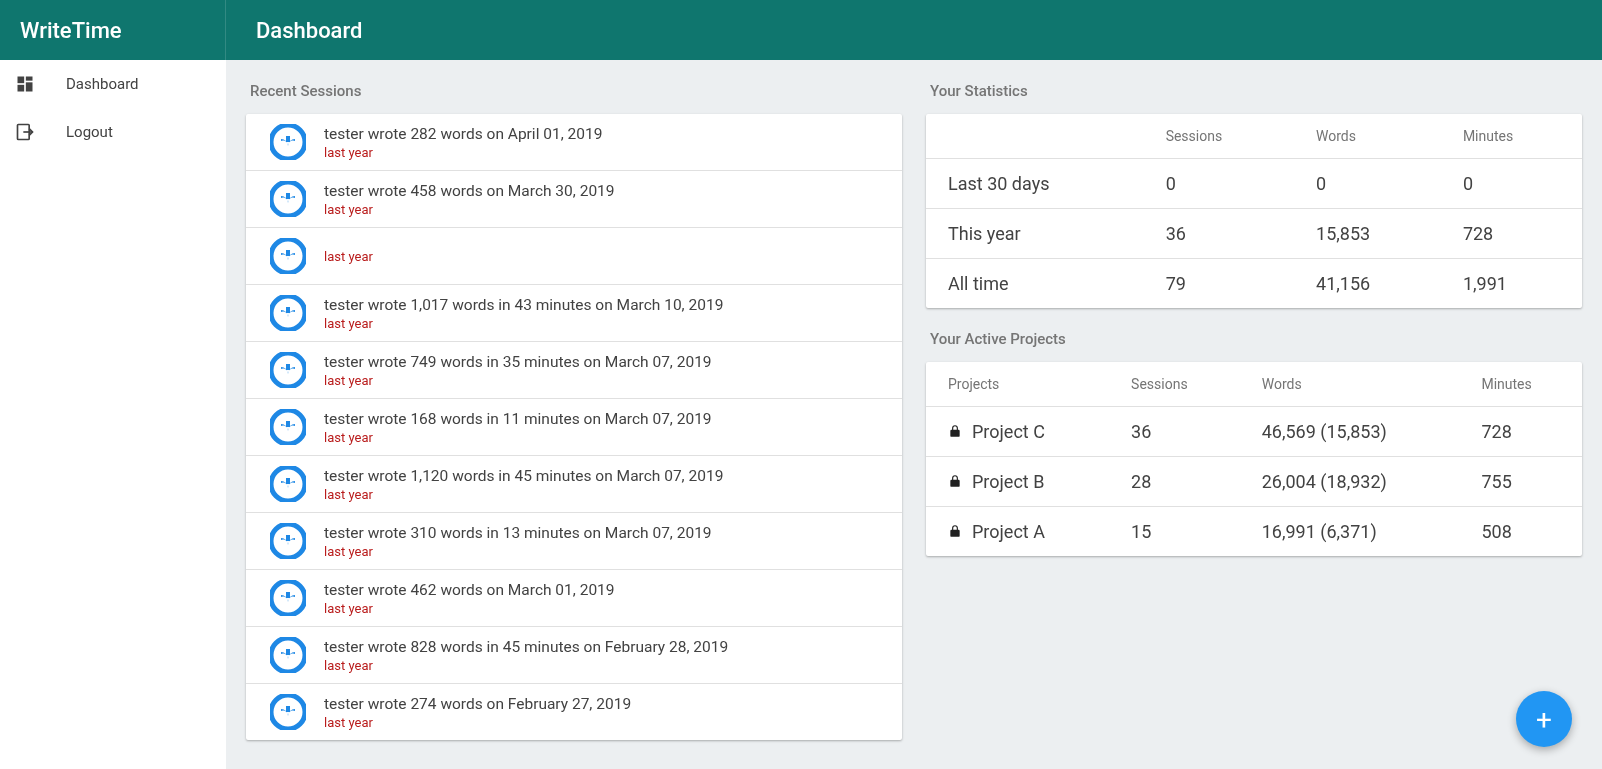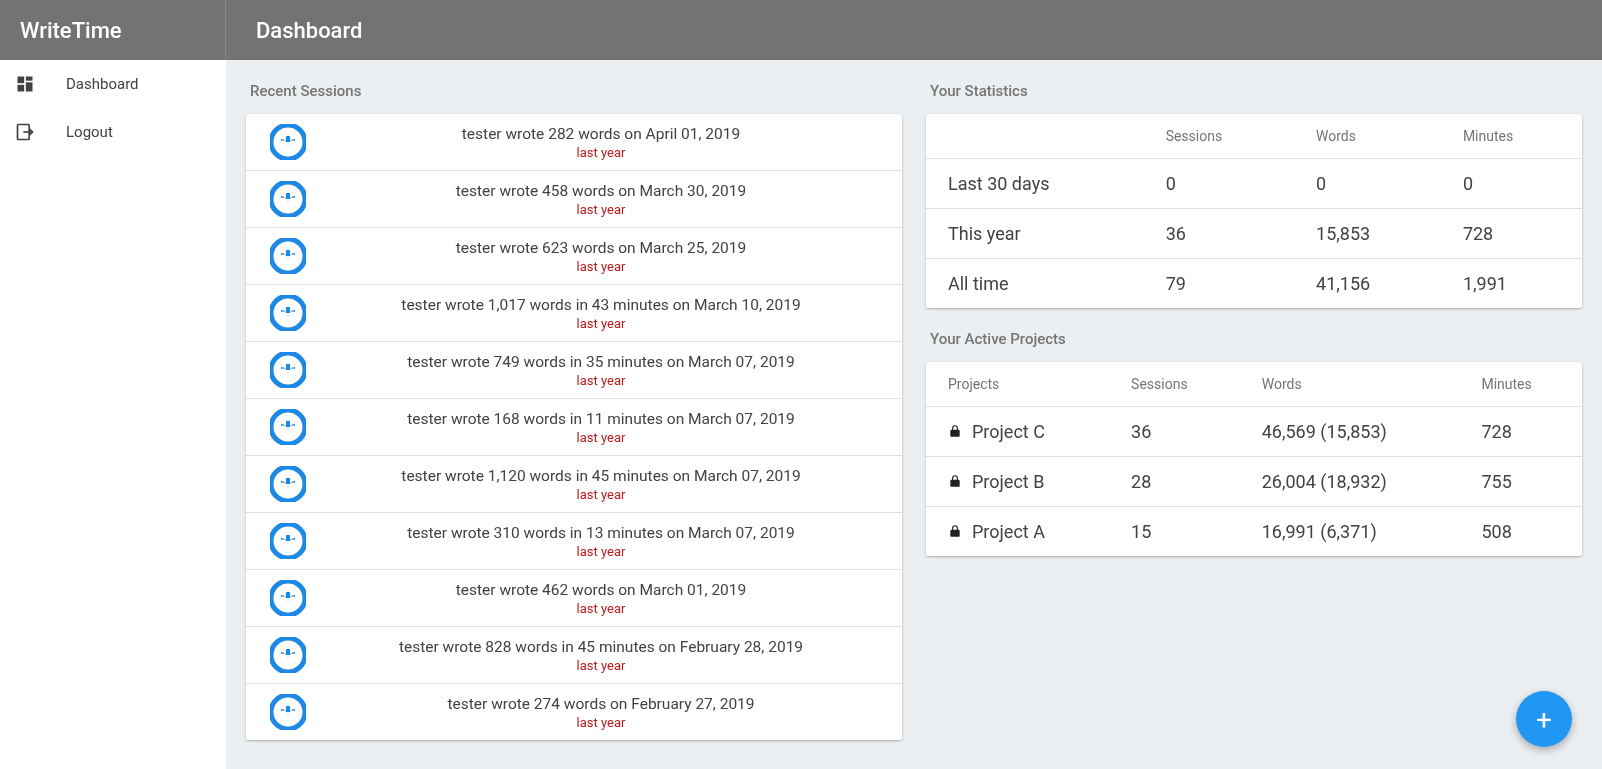--- a/index.html
+++ b/index.html
@@ -5,21 +5,21 @@
   * { box-sizing: border-box; margin: 0; padding: 0; }
   body {
     font-family: Roboto, "Helvetica Neue", Arial, sans-serif;
     background: #eceff1;
     color: #424242;
     font-size: 15px;
   }
   .header {
     display: flex;
     height: 60px;
-    background: #737373;
+    background: #0f766e;
     color: #fff;
   }
   .header-logo {
     width: 226px;
     padding: 0 20px;
     display: flex;
     align-items: center;
     font-size: 22px;
     font-weight: 500;
     border-right: 1px solid rgba(255,255,255,0.15);
@@ -75,21 +75,20 @@
   .card {
     background: #fff;
     box-shadow: 0 1px 3px rgba(0,0,0,0.12), 0 1px 2px rgba(0,0,0,0.18);
     border-radius: 2px;
   }
   .session-row {
     display: flex;
     align-items: center;
     padding: 10px 24px 10px 24px;
     border-bottom: 1px solid #e0e0e0;
-    text-align: center;
   }
   .session-row:last-child { border-bottom: none; }
   .avatar {
     width: 36px;
     height: 36px;
     margin-right: 18px;
     flex-shrink: 0;
     display: flex;
     align-items: center;
     justify-content: center;
@@ -200,21 +199,20 @@
           </div>
           <div class="session-row">
             <div class="avatar">
               <svg width="36" height="36" viewBox="0 0 36 36">
                 <circle cx="18" cy="18" r="17" fill="#fff" stroke="#1E88E5" stroke-width="5"></circle>
                 <rect x="16" y="12" width="4" height="6" fill="#1E88E5"></rect>
                 <path d="M18 22 A7 7 0 0 0 11 15 L11 17 A5 5 0 0 1 18 22 A5 5 0 0 1 25 17 L25 15 A7 7 0 0 0 18 22 Z" fill="#1E88E5"></path>
               </svg>
             </div>
             <div class="session-text">
-              <div class="session-line">tester wrote 623 words on March 25, 2019</div>
               <div class="session-ago">last year</div>
             </div>
           </div>
           <div class="session-row">
             <div class="avatar">
               <svg width="36" height="36" viewBox="0 0 36 36">
                 <circle cx="18" cy="18" r="17" fill="#fff" stroke="#1E88E5" stroke-width="5"></circle>
                 <rect x="16" y="12" width="4" height="6" fill="#1E88E5"></rect>
                 <path d="M18 22 A7 7 0 0 0 11 15 L11 17 A5 5 0 0 1 18 22 A5 5 0 0 1 25 17 L25 15 A7 7 0 0 0 18 22 Z" fill="#1E88E5"></path>
               </svg>

